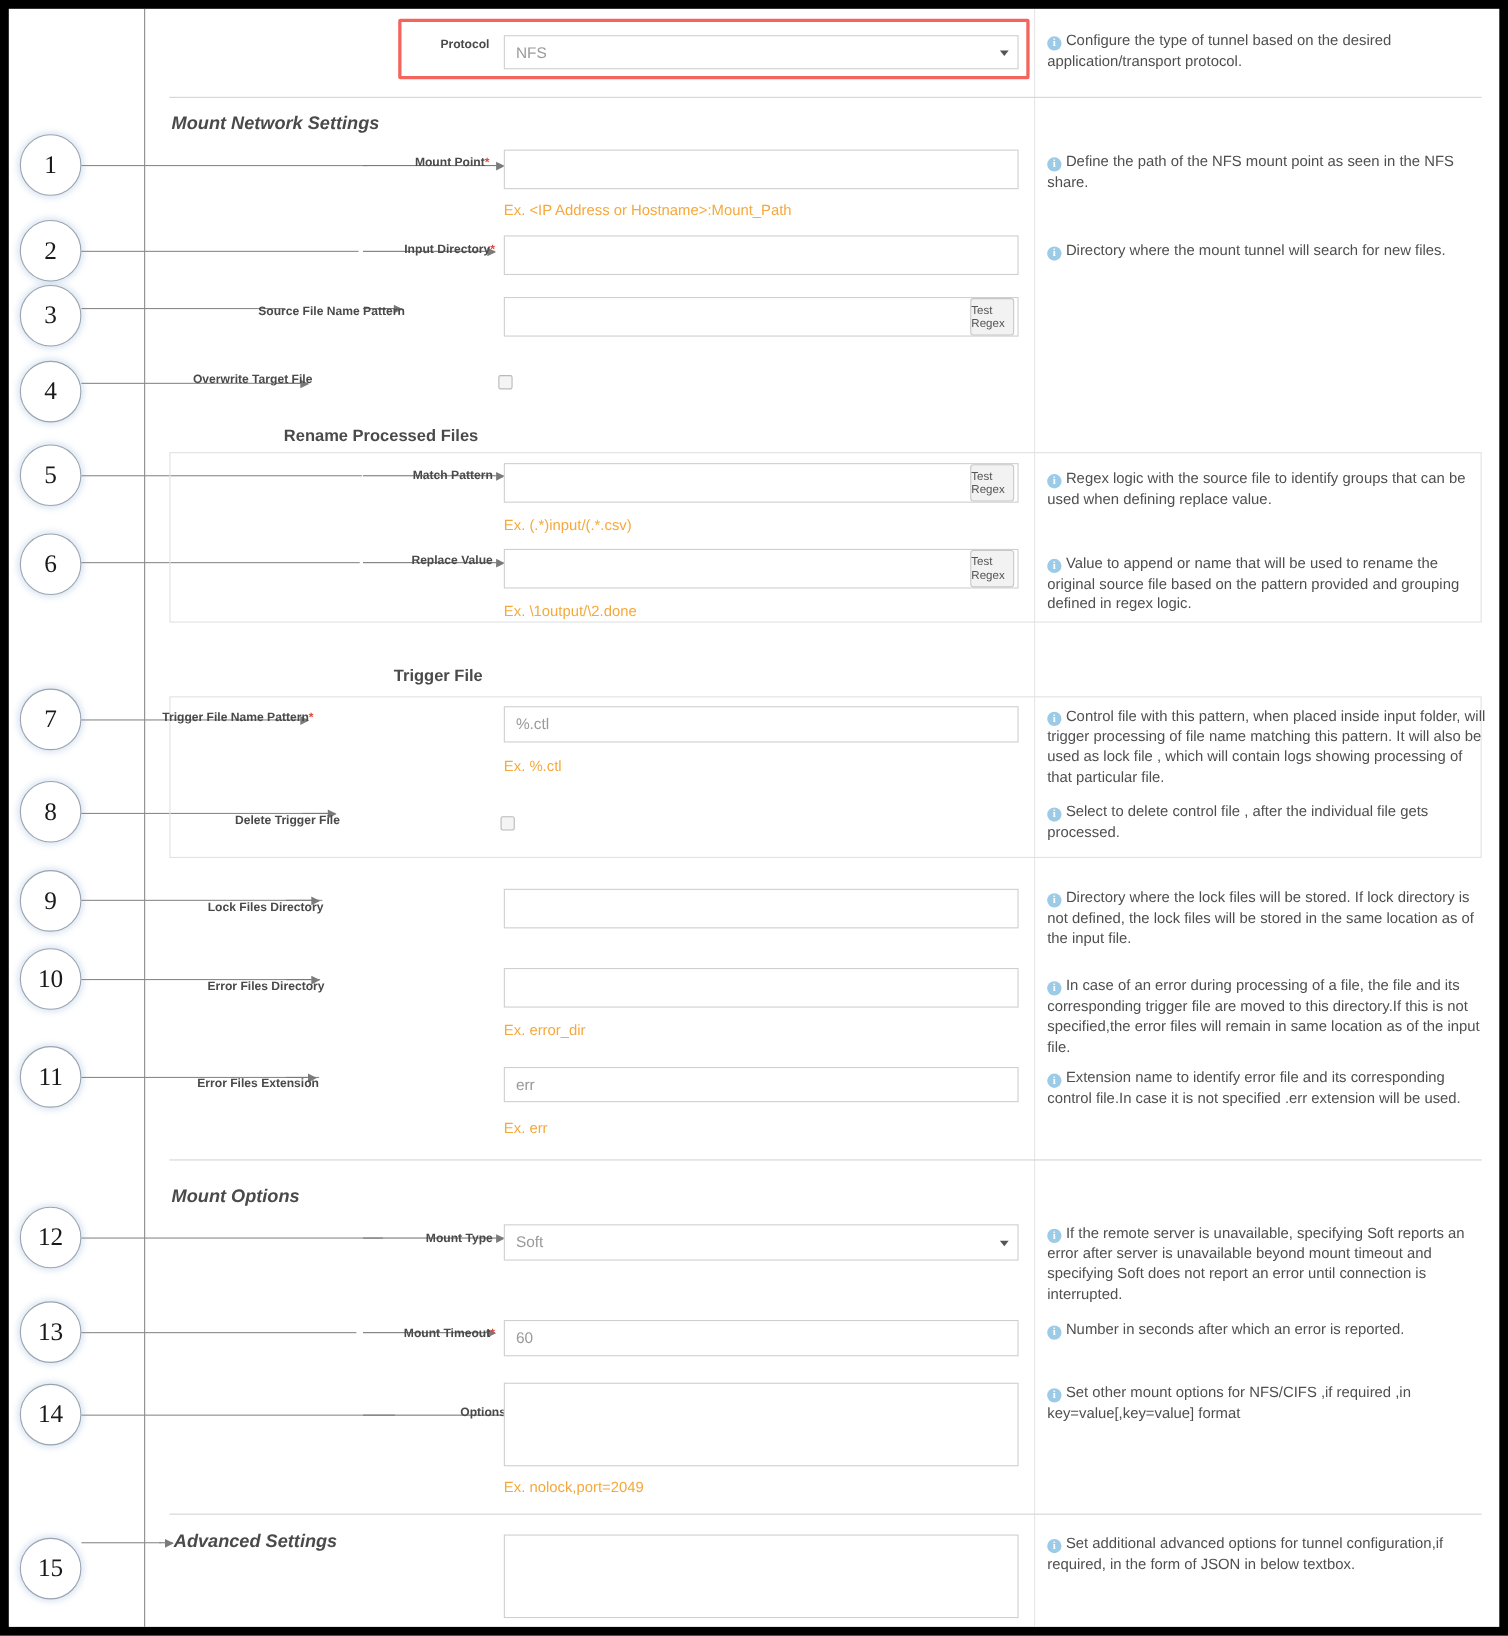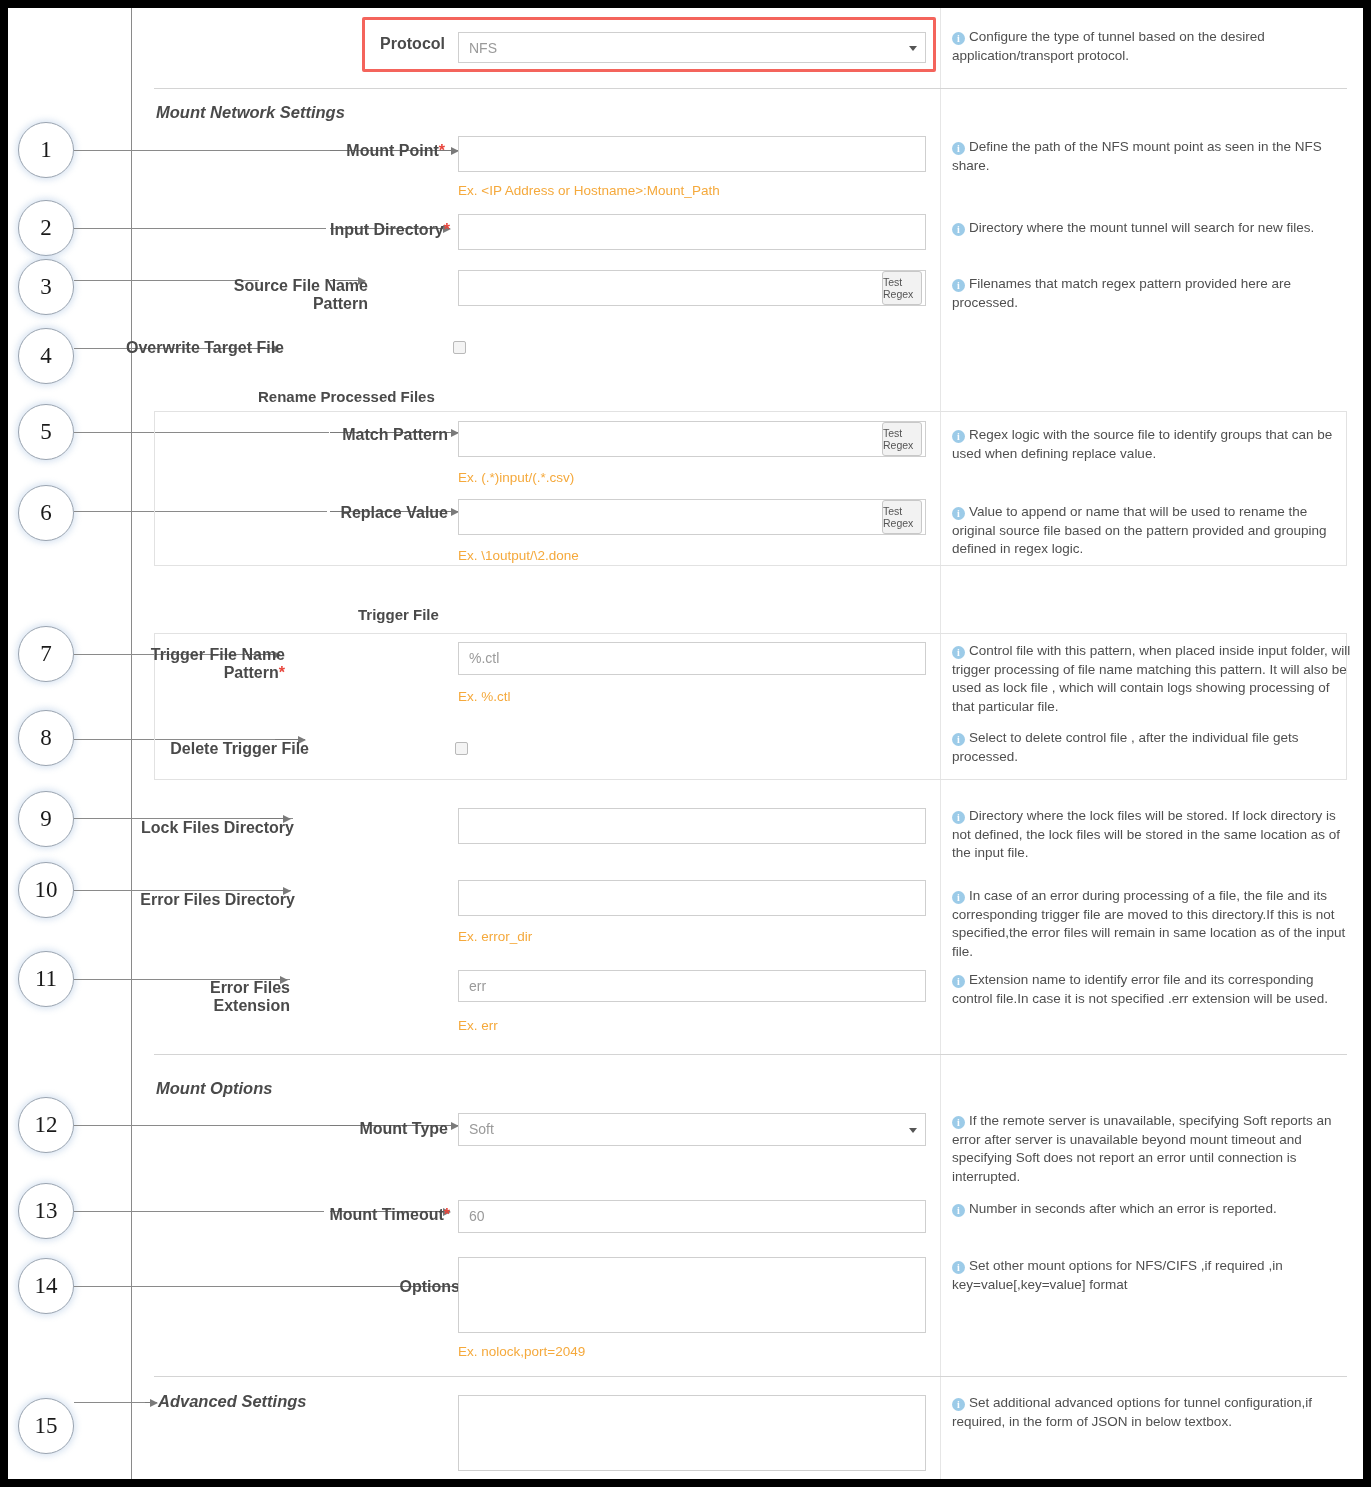--- a/index.html
+++ b/index.html
@@ -34,21 +34,21 @@
   .leader{
     position:absolute;height:1px;background:#8a8a8a;
   }
   
   .form{
     position:absolute;left:132px;top:0;width:1223px;height:1471px;
   }
   .label{
     position:absolute;
     text-align:right;
-    font-size:16px;font-weight:bold;color:#4a4a4a;
+    font-size:11px;font-weight:bold;color:#4a4a4a;
     font-family:"Liberation Sans", sans-serif;
   }
   .label .req{color:#e8453c;font-weight:bold;}
   .arrow{
     position:absolute;height:1px;background:#7a7a7a;
   }
   .arrow:after{
     content:"";position:absolute;right:-1px;top:-3.5px;
     border-left:8px solid #7a7a7a;
     border-top:4px solid transparent;
@@ -320,21 +320,20 @@
 
     <div class="hr" style="left:14px;top:1368px;width:1193px;"></div>
 
     <div class="arrow" style="left:5px;top:1394px;width:12px;"></div>
     <div class="section-title" style="left:18px;top:1384px;"><span>Advanced Settings</span><span class="req"></span></div>
     <div class="field" style="left:318px;top:1387px;width:468px;height:76px;"><span></span></div>
 
     <div class="help" style="left:812px;top:20px;"><span class="ic">i</span><span>Configure the type of tunnel based on the desired application/transport protocol.</span></div>
     <div class="help" style="left:812px;top:130px;"><span class="ic">i</span><span>Define the path of the NFS mount point as seen in the NFS share.</span></div>
     <div class="help" style="left:812px;top:211px;"><span class="ic">i</span><span>Directory where the mount tunnel will search for new files.</span></div>
-    <div class="help" style="left:812px;top:267px;"><span class="ic">i</span><span>Filenames that match regex pattern provided here are processed.</span></div>
     <div class="help" style="left:812px;top:418px;"><span class="ic">i</span><span>Regex logic with the source file to identify groups that can be used when defining replace value.</span></div>
     <div class="help" style="left:812px;top:495px;"><span class="ic">i</span><span>Value to append or name that will be used to rename the original source file based on the pattern provided and grouping defined in regex logic.</span></div>
     <div class="help" style="left:812px;top:634px;"><span class="ic">i</span><span>Control file with this pattern, when placed inside input folder, will trigger processing of file name matching this pattern. It will also be used as lock file , which will contain logs showing processing of that particular file.</span></div>
     <div class="help" style="left:812px;top:721px;"><span class="ic">i</span><span>Select to delete control file , after the individual file gets processed.</span></div>
     <div class="help" style="left:812px;top:799px;"><span class="ic">i</span><span>Directory where the lock files will be stored. If lock directory is not defined, the lock files will be stored in the same location as of the input file.</span></div>
     <div class="help" style="left:812px;top:879px;"><span class="ic">i</span><span>In case of an error during processing of a file, the file and its corresponding trigger file are moved to this directory.If this is not specified,the error files will remain in same location as of the input file.</span></div>
     <div class="help" style="left:812px;top:963px;"><span class="ic">i</span><span>Extension name to identify error file and its corresponding control file.In case it is not specified .err extension will be used.</span></div>
     <div class="help" style="left:812px;top:1104px;"><span class="ic">i</span><span>If the remote server is unavailable, specifying Soft reports an error after server is unavailable beyond mount timeout and specifying Soft does not report an error until connection is interrupted.</span></div>
     <div class="help" style="left:812px;top:1192px;"><span class="ic">i</span><span>Number in seconds after which an error is reported.</span></div>
     <div class="help" style="left:812px;top:1249px;"><span class="ic">i</span><span>Set other mount options for NFS/CIFS ,if required ,in key=value[,key=value] format</span></div>

